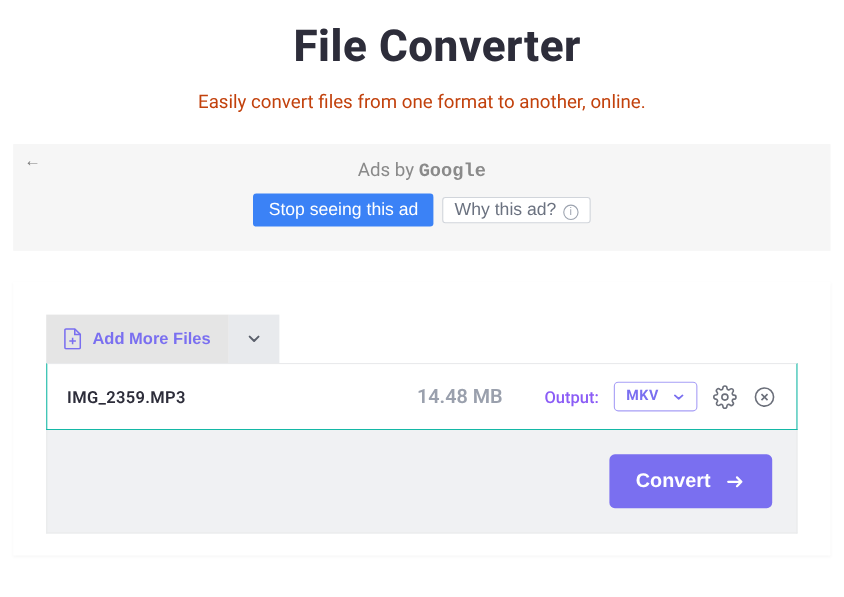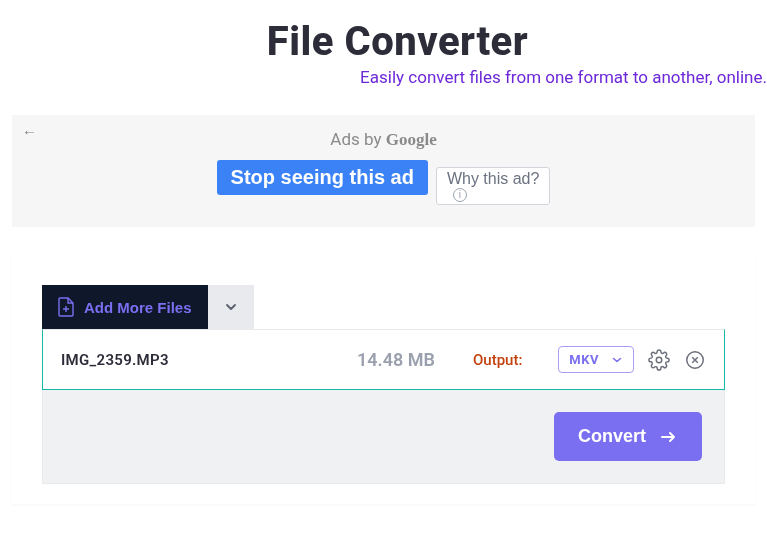--- a/index.html
+++ b/index.html
@@ -5,62 +5,60 @@
     * { margin: 0; padding: 0; box-sizing: border-box; }
     body {
       font-family: -apple-system, BlinkMacSystemFont, "Segoe UI", Roboto, sans-serif;
       background: #ffffff;
       width: 767px;
       height: 543px;
       overflow: hidden;
     }
     .header { text-align: center; padding-top: 18px; }
     .title { font-size: 40px; font-weight: 800; color: #2d2d3a; letter-spacing: 0.5px; padding-left: 28px; }
-    .subtitle { font-size: 17px; color: #6d28d9; margin-top: 2px; font-weight: 400; text-align: right; }
+    .subtitle { font-size: 17px; color: #c2410c; margin-top: 18px; font-weight: 400; }
     .ad-container {
       background: #f6f6f6;
       margin: 28px 12px 0 12px;
       padding: 14px 10px 22px 10px;
       position: relative;
     }
     .ad-back {
       position: absolute;
       left: 10px;
       top: 8px;
       color: #7d7d7d;
       font-size: 15px;
       cursor: pointer;
       line-height: 1;
     }
     .ads-by { text-align: center; font-size: 17px; color: #8a8a8a; }
-    .ads-by .google { font-family: Liberation Serif, serif; font-weight: 700; color: #8a8a8a; }
+    .ads-by .google { font-family: Liberation Mono, monospace; font-weight: 700; color: #8a8a8a; }
     .ad-buttons { text-align: center; margin-top: 10px; }
     .btn-stop {
       display: inline-block;
       background: #3b82f6;
       color: #fff;
       border: none;
-      font-size: 20px;
+      font-size: 16px;
       padding: 6px 14px;
       border-radius: 3px;
       cursor: pointer;
-      font-weight: bold;
     }
     .btn-why {
       display: inline-flex;
-      align-items: flex-start;
+      align-items: flex-end;
       background: #fff;
       color: #6b7280;
       border: 1px solid #d1d5db;
       font-size: 16px;
       padding: 2px 10px;
       border-radius: 3px;
       cursor: pointer;
       margin-left: 4px;
-      flex-direction: column;
     }
     .info-circ {
       display: inline-block;
       width: 14px; height: 14px;
       border: 1.3px solid #9ca3af;
       border-radius: 50%;
       margin-left: 6px;
       font-size: 10px;
       line-height: 12px;
       text-align: center;
@@ -69,21 +67,21 @@
     .card {
       background: #fff;
       margin: 28px 12px 0 12px;
       padding: 30px 30px 20px 30px;
       box-shadow: 0 1px 3px rgba(0,0,0,0.04);
     }
     .add-row { display: flex; }
     .add-files-btn {
       display: inline-flex;
       align-items: center;
-      background: #0f172a;
+      background: #e5e5e5;
       border: none;
       color: #7a6ff0;
       font-size: 15px;
       font-weight: 600;
       padding: 12px 16px;
       cursor: pointer;
       gap: 10px;
     }
     .add-icon { width: 16px; height: 20px; display: inline-block; }
     .add-icon svg { display: block; }
@@ -102,21 +100,21 @@
       border: 1px solid #14b8a6;
       border-top: 1px solid #e9eaec;
       background: #fff;
       display: flex;
       align-items: center;
       padding: 16px 18px;
       gap: 14px;
     }
     .file-name { flex: 1; font-size: 15px; font-weight: 600; color: #2d2d3a; letter-spacing: 0.3px; }
     .file-size { font-size: 18px; font-weight: 600; color: #9aa0ad; margin-right: 24px; }
-    .output-label { font-size: 15px; color: #c2410c; font-weight: 500; margin-right: 22px; }
+    .output-label { font-size: 15px; color: #8b5cf6; font-weight: 500; margin-right: 0; }
     .output-select {
       display: inline-flex;
       align-items: center;
       border: 1px solid #a79ef6;
       border-radius: 4px;
       padding: 5px 10px;
       color: #7a6ff0;
       font-weight: 700;
       font-size: 13px;
       gap: 12px;

